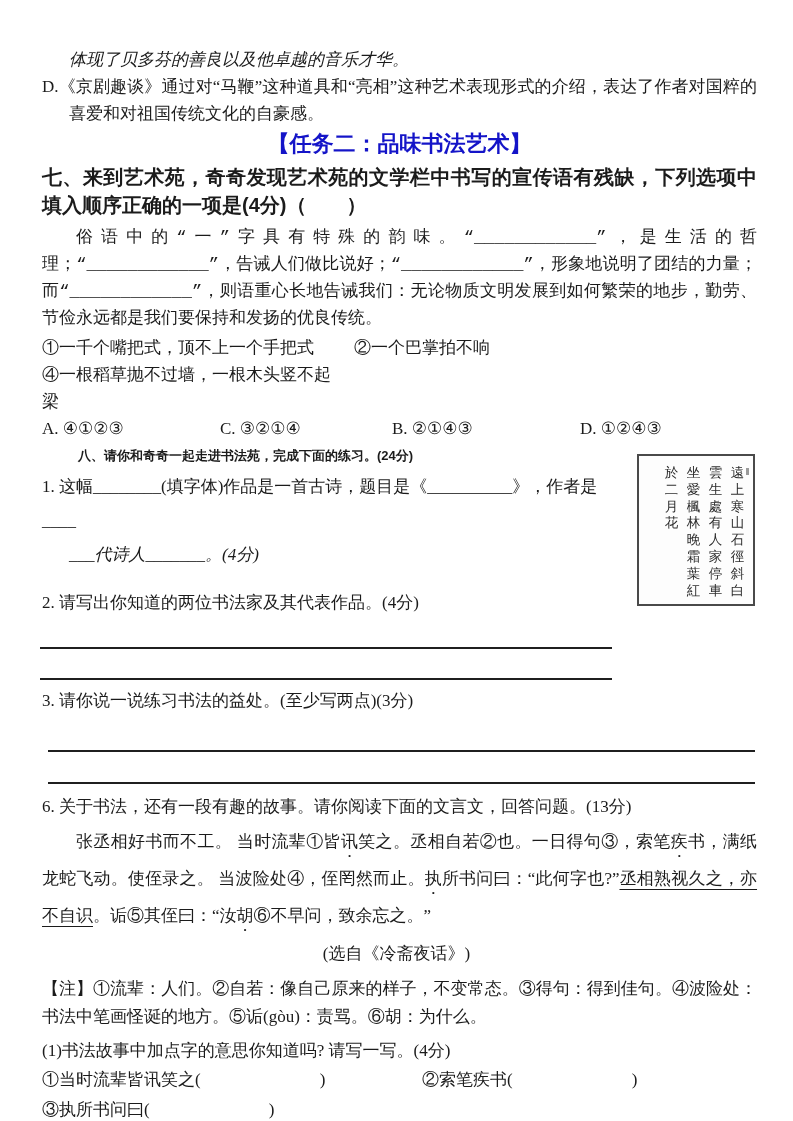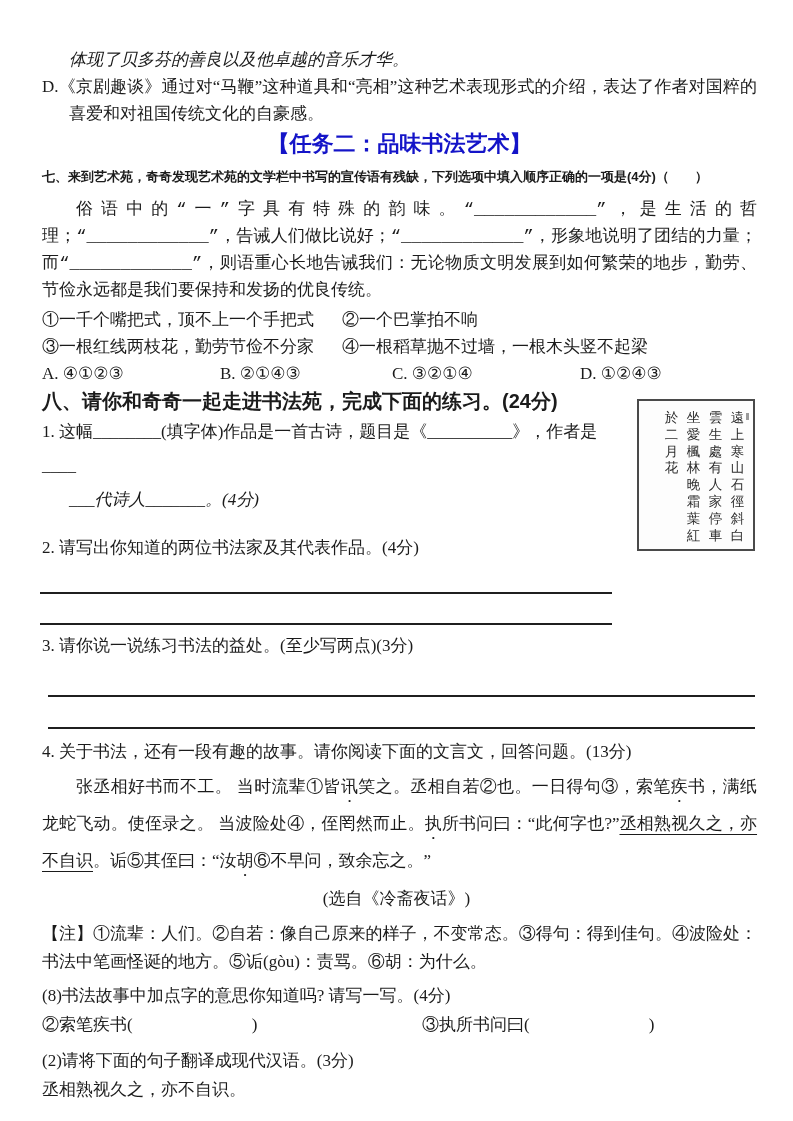--- a/index.html
+++ b/index.html
@@ -20,34 +20,34 @@
   .hang { padding-left: 27px; text-indent: -27px; }
   .cont-line { padding-left: 27px; font-style: italic; }
 
   .banner {
     text-align: center;
     font-size: 22px;
     line-height: 30px;
     margin: 2px 0 4px 0;
   }
 
-  .q7-heading { font-size: 13px; line-height: 28px; margin-bottom: 5px; }
+  .q7-heading { font-size: 20px; line-height: 28px; margin-bottom: 5px; }
   .q7-passage { margin-bottom: 2px; }
   .q7-options {
     display: grid;
     grid-template-columns: 300px 1fr;
-    column-gap: 0;
+    column-gap: 12px;
     line-height: 27px;
   }
   .q7-choices {
     display: grid;
     grid-template-columns: 178px 172px 188px 1fr;
     line-height: 27px;
   }
-  .q8-heading { font-size: 20px; line-height: 28px; }
+  .q8-heading { font-size: 13px; line-height: 28px; margin-left: 36px; }
 
   .q8-top { display: flex; align-items: flex-start; }
   .q8-left { flex: 1 1 auto; min-width: 0; }
   .calligraphy-frame {
     flex: 0 0 auto;
     width: 118px; height: 152px;
     border: 2px solid #4a4a4a;
     margin: 12px 2px 0 16px;
     padding: 9px 8px 6px 6px;
     display: flex;
@@ -113,27 +113,26 @@
   <div class="cont-line just">体现了贝多芬的善良以及他卓越的音乐才华。</div>
   <div class="hang just">D.《京剧趣谈》通过对“马鞭”这种道具和“亮相”这种艺术表现形式的介绍，表达了作者对国粹的喜爱和对祖国传统文化的自豪感。</div>
 
   <div class="banner hei" style="color:#1414c8;">【任务二：品味书法艺术】</div>
 
   <div class="q7-heading hei just">七、来到艺术苑，奇奇发现艺术苑的文学栏中书写的宣传语有残缺，下列选项中填入顺序正确的一项是(4分)（　　）</div>
   <div class="q7-passage just indent2">俗语中的“一”字具有特殊的韵味。“____________”，是生活的哲理；“____________”，告诫人们做比说好；“____________”，形象地说明了团结的力量；而“____________”，则语重心长地告诫我们：无论物质文明发展到如何繁荣的地步，勤劳、节俭永远都是我们要保持和发扬的优良传统。</div>
   <div class="q7-options" id="q7-options">
       <div>①一千个嘴把式，顶不上一个手把式</div>
       <div>②一个巴掌拍不响</div>
-      <div>③一根红线两枝花，勤劳节俭不分家</div>
       <div>④一根稻草抛不过墙，一根木头竖不起梁</div>
     </div>
   <div class="q7-choices" id="q7-choices">
       <div>A.  ④①②③</div>
+      <div>C.  ③②①④</div>
       <div>B.  ②①④③</div>
-      <div>C.  ③②①④</div>
       <div>D.  ①②④③</div>
     </div>
 
   <div class="q8-top">
     <div class="q8-left">
       <div class="q8-heading hei">八、请你和奇奇一起走进书法苑，完成下面的练习。(24分)</div>
       <div class="q-item">1.  这幅________(填字体)作品是一首古诗，题目是《__________》，作者是____</div>
       <div class="q-item cont-line">___代诗人_______。(4分)</div>
       <div class="q-item2">2.  请写出你知道的两位书法家及其代表作品。(4分)</div>
       <div class="rule narrow"></div>
@@ -177,28 +176,29 @@
           <div class="cal-char">月</div>
           <div class="cal-char">花</div>
         </div>
       </div>
   </div>
 
   <div class="q-item2" style="margin-top:6px;">3.  请你说一说练习书法的益处。(至少写两点)(3分)</div>
   <div class="rule full" style="height:36px;"></div>
   <div class="rule full" style="height:32px;"></div>
 
-  <div class="q-item2" style="margin-top:8px;">4.  关于书法，还有一段有趣的故事。请你阅读下面的文言文，回答问题。(13分)</div>
+  <div class="q-item2" style="margin-top:8px;">6.  关于书法，还有一段有趣的故事。请你阅读下面的文言文，回答问题。(13分)</div>
   <div class="passage just" id="classical-passage"><span class="">张丞相好书而不工。 当时流辈①皆</span><span class="em-dot ">讯</span><span class="">笑之。丞相自若②也。一日得句③，索笔</span><span class="em-dot ">疾</span><span class="">书，满纸龙蛇飞动。使侄录之。 当波险处④，侄罔然而止。</span><span class="em-dot ">执</span><span class="">所书问曰：“此何字也?”</span><span class="em-underline">丞相熟视久之，亦不自识</span><span class="">。诟⑤其侄曰：“汝</span><span class="em-dot ">胡</span><span class="">⑥不早问，致余忘之。”</span></div>
   <div class="source-line">(选自《冷斋夜话》)</div>
 
   <div class="notes just">【注】①流辈：人们。②自若：像自己原来的样子，不变常态。③得句：得到佳句。④波险处：书法中笔画怪诞的地方。⑤诟(gòu)：责骂。⑥胡：为什么。</div>
 
-  <div class="sub-q">(8)书法故事中加点字的意思你知道吗? 请写一写。(4分)</div>
+  <div class="sub-q">(1)书法故事中加点字的意思你知道吗? 请写一写。(4分)</div>
   <div class="sub1-grid" id="sub1-grid">
+      <div>①当时流辈皆讯笑之(　　　　　　　)</div>
       <div>②索笔疾书(　　　　　　　)</div>
       <div>③执所书问曰(　　　　　　　)</div>
     </div>
 
   <div class="sub-q">(2)请将下面的句子翻译成现代汉语。(3分)</div>
   <div class="sentence">丞相熟视久之，亦不自识。</div>
 
 </div>
 
 </body></html>

